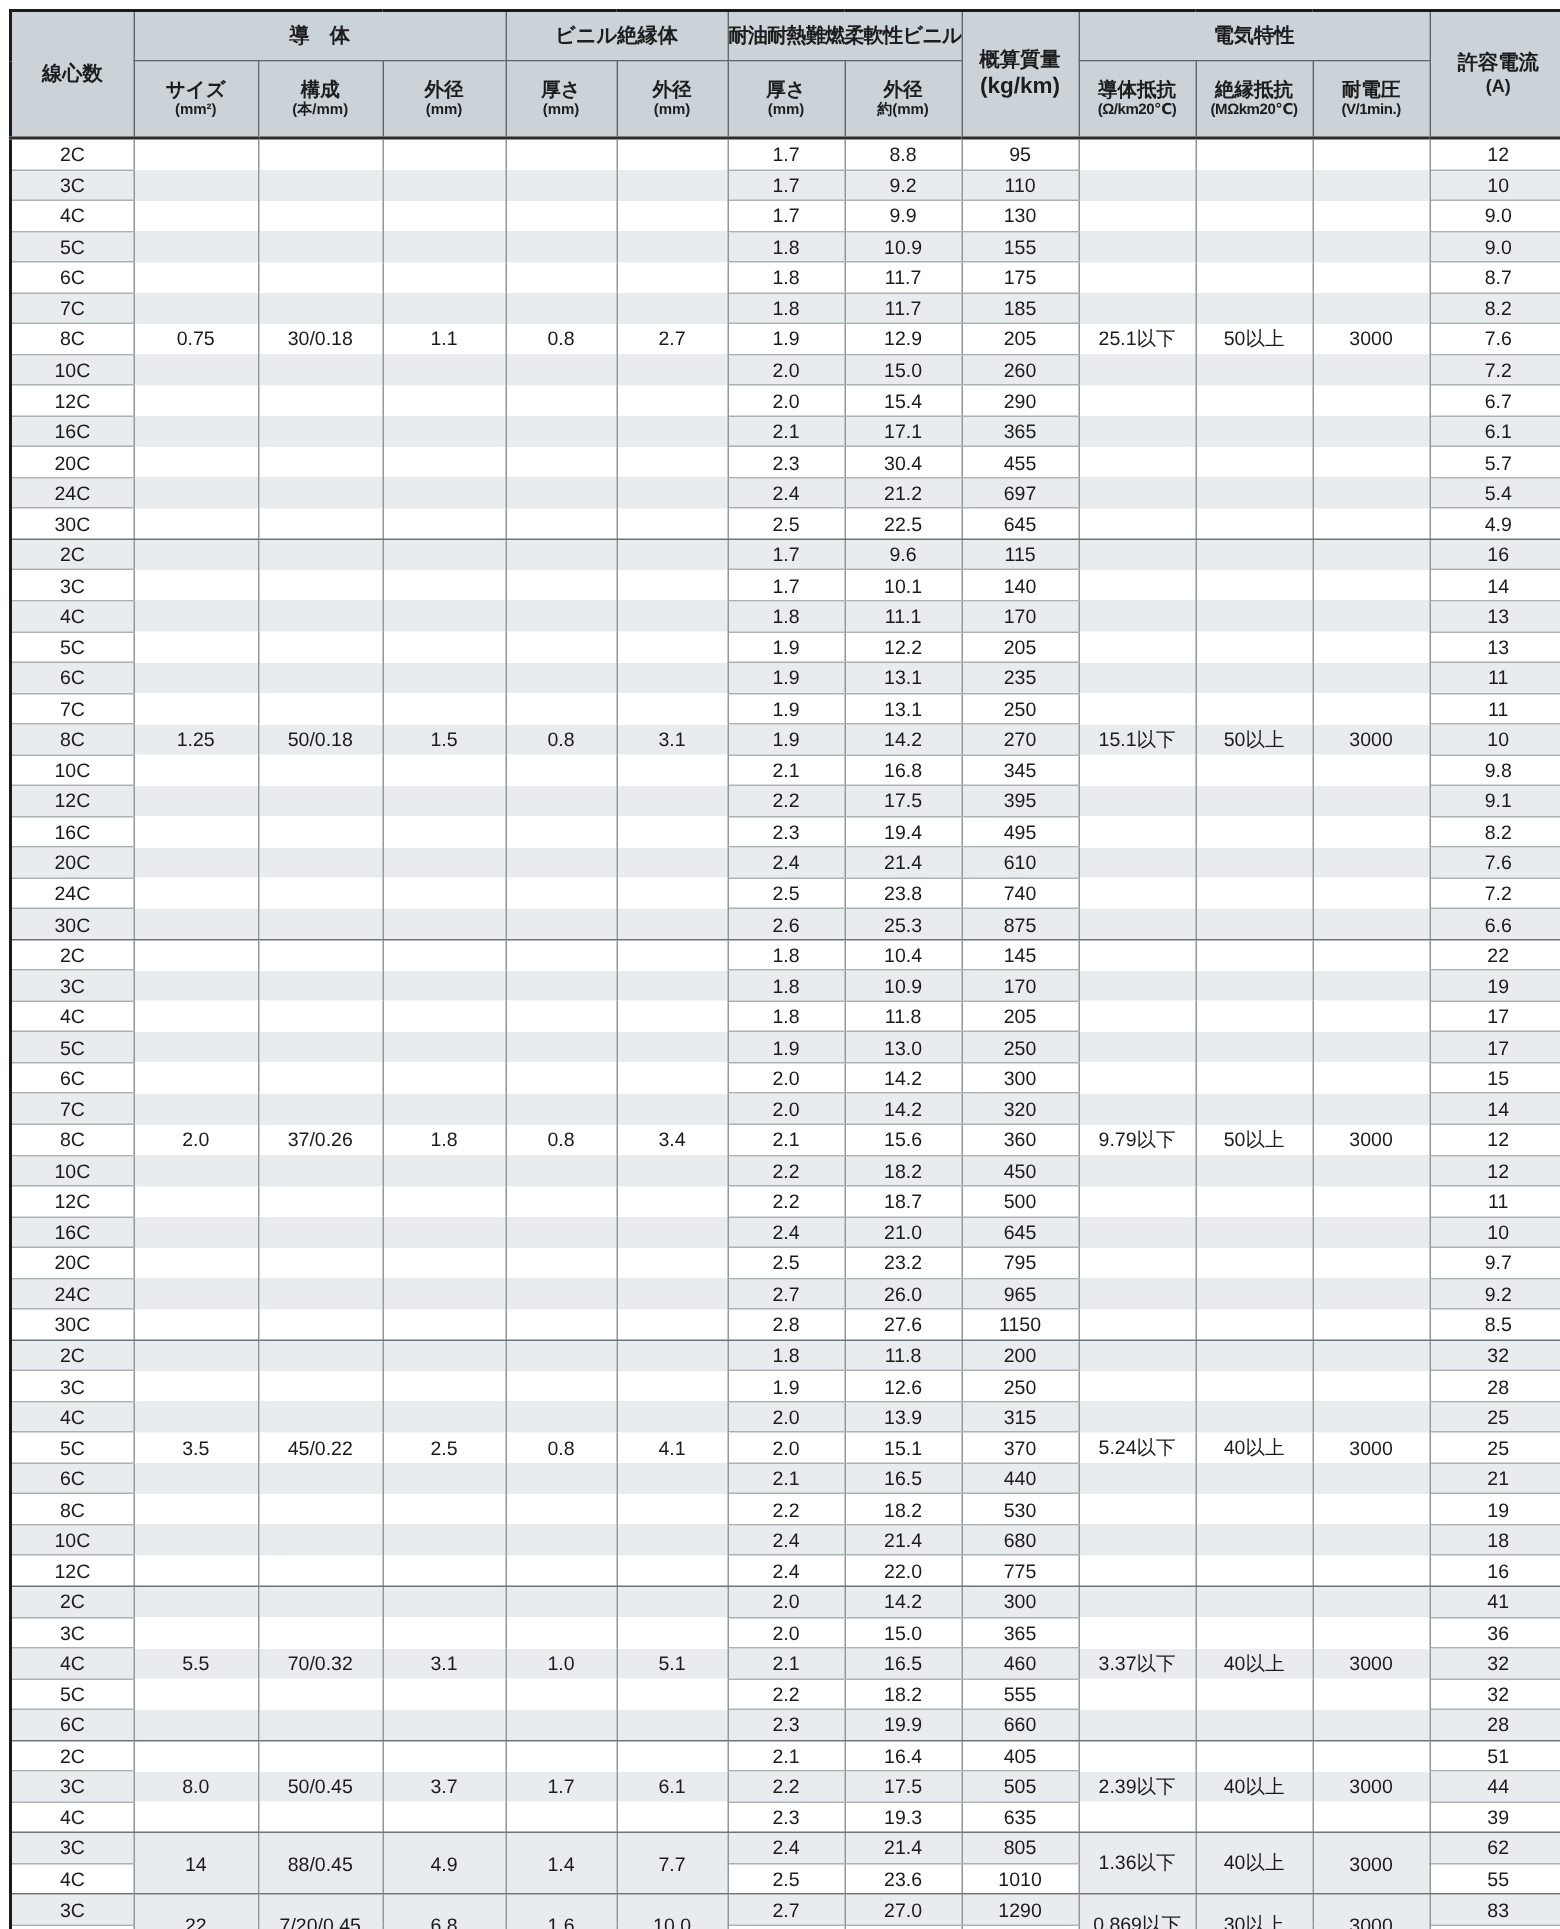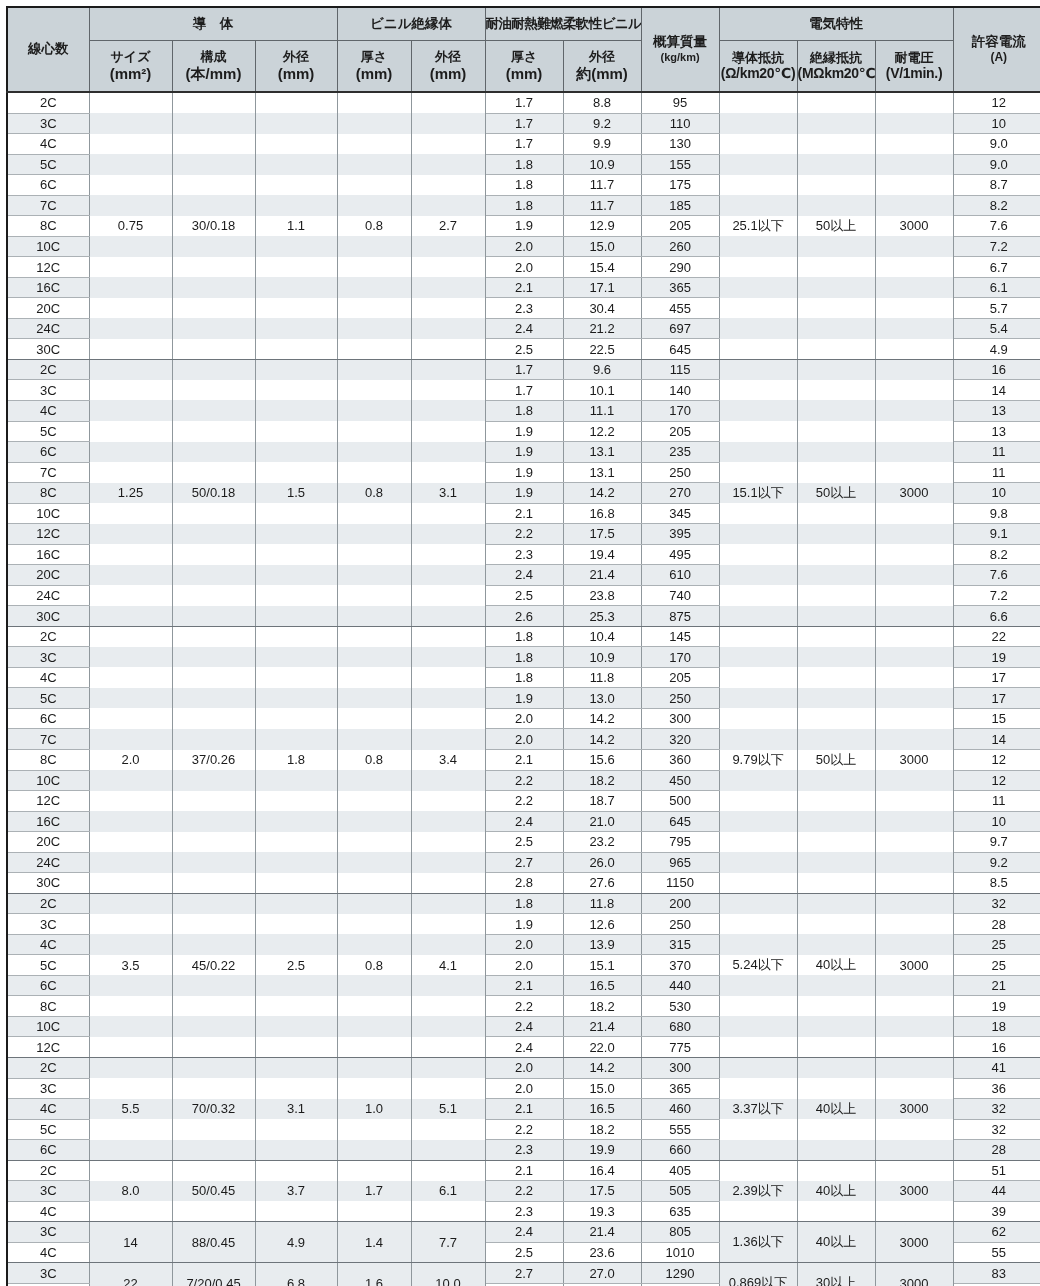--- a/index.html
+++ b/index.html
@@ -17,23 +17,23 @@
     background:#cbd3d8;
     border:1px solid #60666b;
     color:#1d1d1d;
     font-weight:bold;
     text-align:center;
     vertical-align:middle;
     line-height:1.2;
   }
   thead tr.h1 th { height:32px; font-size:13.5px; }
   thead tr.h2 th { height:50px; font-size:13px; }
-  thead th .unit { display:block; font-size:15px; font-weight:bold; }
+  thead th .unit { display:block; font-size:10px; font-weight:bold; }
   thead th.small-title { font-size:10px; letter-spacing:-0.6px; }
-  thead th .unit.tiny { font-size:14px; letter-spacing:-0.3px; }
+  thead th .unit.tiny { font-size:10px; letter-spacing:-0.3px; }
   thead th.two-line { font-size:13px; line-height:1.25;margin-left:40px; }
   thead tr.h2 th { border-bottom:2px solid #2e2e2e; }
   thead th[rowspan] { border-bottom:2px solid #2e2e2e; }
 
   
   tbody td {
     height:19.54px;
     font-size:13px;
     text-align:center;
     vertical-align:middle;
@@ -71,21 +71,21 @@
     <col style="width:92px">
   </colgroup>
   <thead>
     <tr class="h1">
       <th rowspan="2">線心数</th>
       <th colspan="3">導　体</th>
       <th colspan="2">ビニル絶縁体</th>
       <th colspan="2" class="small-title">耐油耐熱難燃柔軟性ビニルシース</th>
       <th rowspan="2" class="two-line">
         <span>概算質量</span>
-        <span class="unit" style="font-size:11px">(kg/km)</span>
+        <span class="unit" style="font-size:15px">(kg/km)</span>
       </th>
       <th colspan="3">電気特性</th>
       <th rowspan="2" class="two-line">
         <span>許容電流</span>
         <span class="unit" style="font-size:12px">(A)</span>
       </th>
     </tr>
     <tr class="h2">
       <th>
         <span>サイズ</span>

